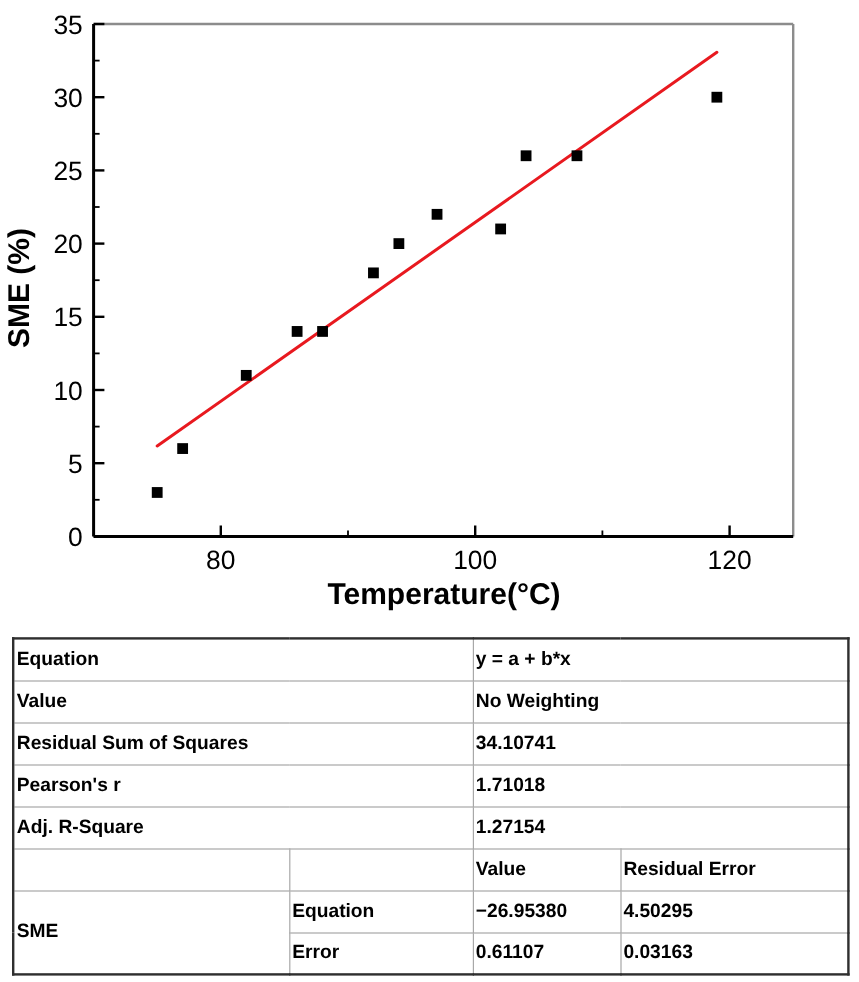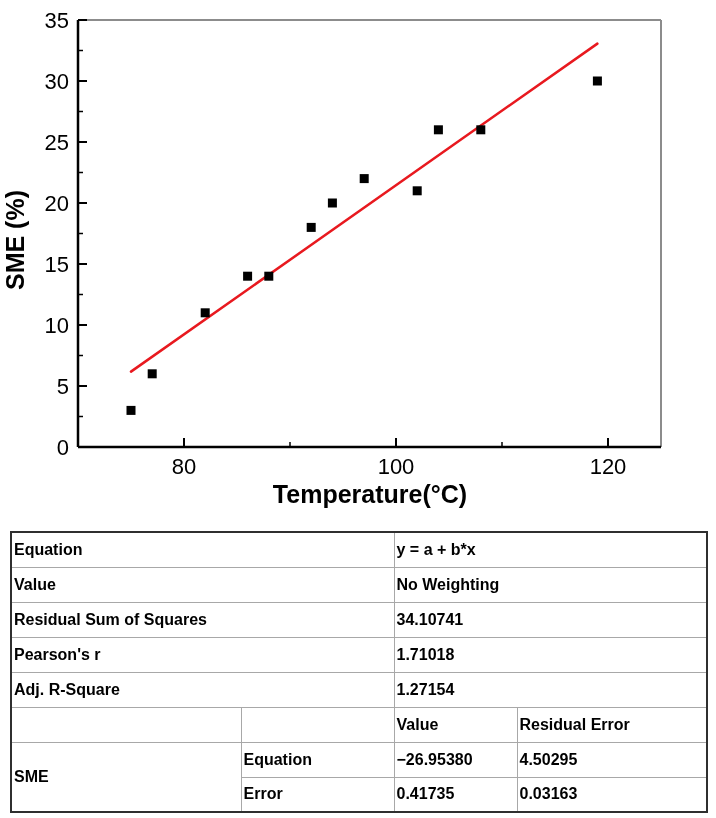--- a/index.html
+++ b/index.html
@@ -139,17 +139,17 @@
       <td class="lbl">Residual Error</td>
     </tr>
     <tr>
       <td class="lbl" rowspan="2">SME</td>
       <td class="lbl">Equation</td>
       <td class="val">−26.95380</td>
       <td class="val">4.50295</td>
     </tr>
     <tr>
       <td class="lbl">Error</td>
-      <td class="val">0.41735</td>
+      <td class="val">0.61107</td>
       <td class="val">0.03163</td>
     </tr>
   </tbody>
 </table>
 
 </body></html>

